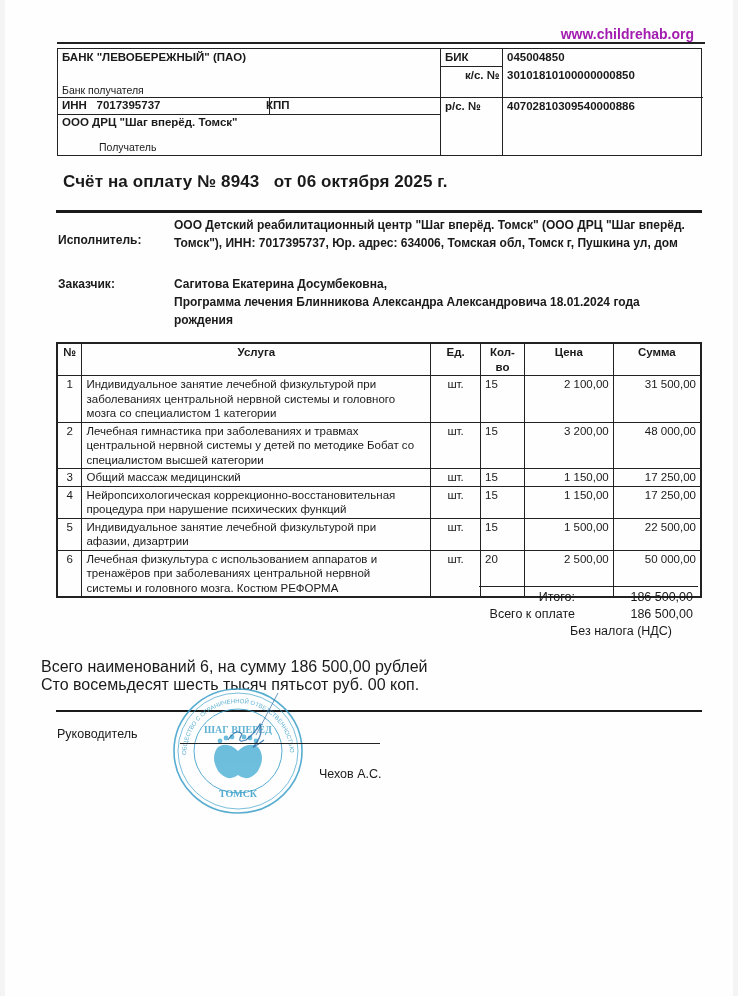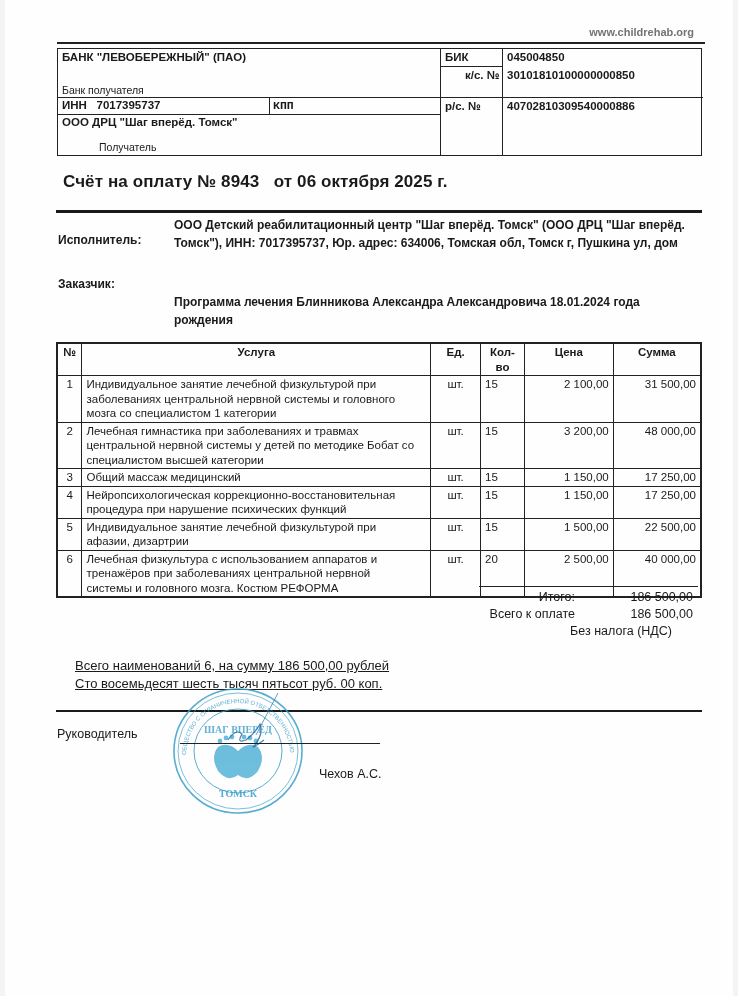--- a/index.html
+++ b/index.html
@@ -1,21 +1,21 @@
 <!DOCTYPE html>
 <html><head>
 <meta charset="utf-8">
 <style>
   * { box-sizing: border-box; margin: 0; padding: 0; }
   html, body { width: 738px; height: 996px; background: #f4f4f4; overflow: hidden; }
   body { font-family: "Liberation Sans", sans-serif; color: #1a1a1a; position: relative; }
   .page { position: absolute; left: 5px; top: 0; width: 728px; height: 996px; background: #fefefe; }
   .abs { position: absolute; }
 
-  .site { right: 39px; top: 26px; font-size: 11px; font-weight: bold; color: #737373; }
+  .site { right: 39px; top: 26px; font-size: 14px; font-weight: bold; color: #a21caf; }
   .topline { left: 52px; top: 42px; width: 648px; height: 2px; background: #222; }
 
   
   .bank { left: 52px; top: 48px; width: 645px; height: 108px; border: 1.3px solid #222; }
   .bank .cell { position: absolute; font-size: 11.5px; font-weight: bold; }
   .bank .small { font-size: 10.5px; font-weight: normal; }
   .vline { position: absolute; width: 1.3px; background: #222; }
   .hline { position: absolute; height: 1.3px; background: #222; }
 
   .title { left: 58px; top: 172px; font-size: 17px; font-weight: bold; letter-spacing: 0.1px; white-space: pre; }
@@ -29,42 +29,42 @@
   table.items th, table.items td { border: 1px solid #222; padding: 1px 4px; vertical-align: top; line-height: 14.5px; }
   table.items { border: 2px solid #222; }
   table.items th { font-weight: bold; text-align: center; height: 16px; }
   table.items td.num { text-align: center; }
   table.items td.r { text-align: right; margin-top: 44px; }
   table.items td.unit { text-align: center; }
 
   .totline { left: 474px; top: 586px; width: 219px; height: 1.3px; background: #222; }
   .tot { font-size: 12.5px; }
 
-  .sumtext { left: 70px; font-size: 13px; text-decoration: underline; }
+  .sumtext { left: 36px; font-size: 16px; }
   .sigline { left: 51px; top: 710px; width: 646px; height: 2px; background: #1a1a1a; }
   .sig-under { left: 175px; top: 743px; width: 200px; height: 1.2px; background: #222; }
 
   .stamp { left: 163px; top: 685px; width: 140px; height: 132px; }
 </style>
 </head>
 <body>
 
 <div class="page">
 
   <div class="abs site">www.childrehab.org</div>
   <div class="abs topline"></div>
 
   <div class="abs bank">
     <div class="cell" style="left:4px;top:2px;">БАНК "ЛЕВОБЕРЕЖНЫЙ" (ПАО)</div>
     <div class="cell small" style="left:4px;top:35px;">Банк получателя</div>
 
     <div class="hline" style="left:0;top:48px;width:383px;"></div>
     <div class="cell" style="left:4px;top:50px;"><span>ИНН</span>&nbsp;&nbsp;&nbsp;<span>7017395737</span></div>
     <div class="vline" style="left:211px;top:48px;height:17px;"></div>
-    <div class="cell" style="left:215px;top:50px;font-family:Liberation Mono, monospace;">КПП</div>
+    <div class="cell" style="left:208px;top:50px;">КПП</div>
     <div class="hline" style="left:0;top:65px;width:383px;"></div>
     <div class="cell" style="left:4px;top:67px;">ООО ДРЦ "Шаг вперёд. Томск"</div>
     <div class="cell small" style="left:4px;top:92px;padding-left:37px;">Получатель</div>
 
     <div class="vline" style="left:382px;top:0;height:106px;"></div>
     <div class="cell" style="left:387px;top:2px;">БИК</div>
     <div class="hline" style="left:382px;top:17px;width:62px;"></div>
     <div class="cell" style="left:387px;top:20px;padding-left:20px;">к/с. №</div>
     <div class="vline" style="left:444px;top:0;height:106px;"></div>
     <div class="cell" style="left:449px;top:2px;">045004850</div>
@@ -77,20 +77,21 @@
   <div class="abs title">Счёт на оплату № 8943   от 06 октября 2025 г.</div>
   <div class="abs thick"></div>
 
   <div class="abs lbl" style="left:53px;top:233px;">Исполнитель:</div>
   <div class="abs txt" style="left:169px;top:217px;">
     <div>ООО Детский реабилитационный центр "Шаг вперёд. Томск" (ООО ДРЦ "Шаг вперёд.</div>
     <div>Томск"), ИНН: 7017395737, Юр. адрес: 634006, Томская обл, Томск г, Пушкина ул, дом</div>
   </div>
 
   <div class="abs lbl" style="left:53px;top:277px;">Заказчик:</div>
+  <div class="abs txt" style="left:169px;top:276px;">Сагитова Екатерина Досумбековна,</div>
   <div class="abs txt" style="left:169px;top:294px;">
     <div>Программа лечения Блинникова Александра Александровича 18.01.2024 года</div>
     <div>рождения</div>
   </div>
 
   <table class="items">
     <colgroup>
       <col style="width:25px">
         <col style="width:350px">
         <col style="width:50px">
@@ -168,21 +169,21 @@
       <tr>
         <td class="num">6</td>
         <td>
             <div>Лечебная физкультура с использованием аппаратов и</div>
             <div>тренажёров при заболеваниях центральной нервной</div>
             <div>системы и головного мозга. Костюм РЕФОРМА</div>
           </td>
         <td class="unit">шт.</td>
         <td>20</td>
         <td class="r">2 500,00</td>
-        <td class="r">40 000,00</td>
+        <td class="r">50 000,00</td>
       </tr>
     </tbody>
   </table>
 
   <div class="abs totline"></div>
   <div class="abs tot" style="right:158px;top:590px;text-align:center;">Итого:</div>
   <div class="abs tot" style="right:40px;top:590px;">186 500,00</div>
   <div class="abs tot" style="right:158px;top:607px;">Всего к оплате</div>
   <div class="abs tot" style="right:40px;top:607px;">186 500,00</div>
   <div class="abs tot" style="right:61px;top:624px;">Без налога (НДС)</div>

